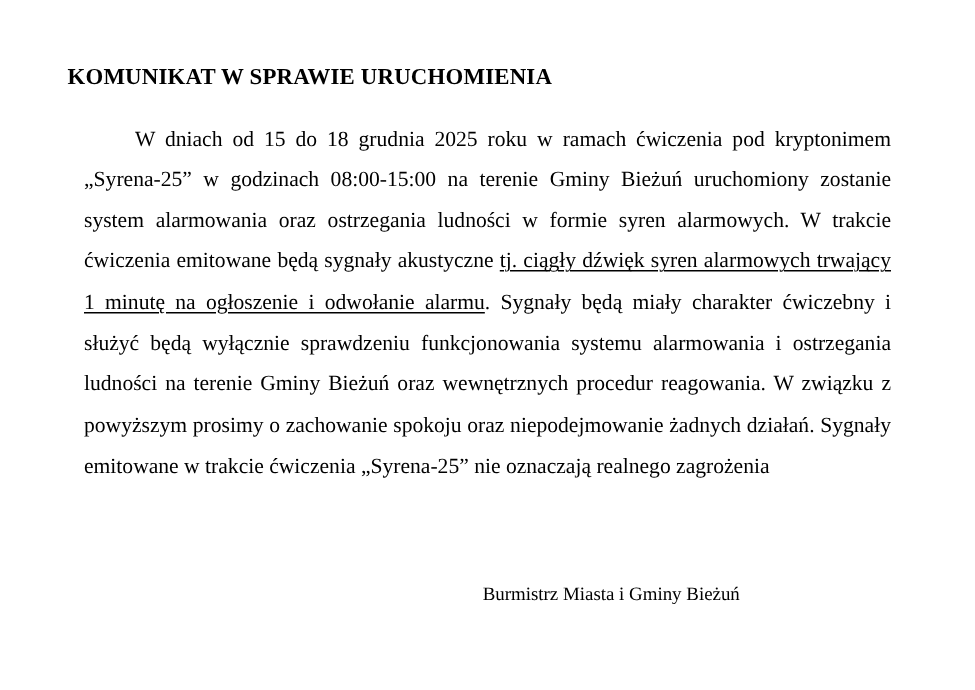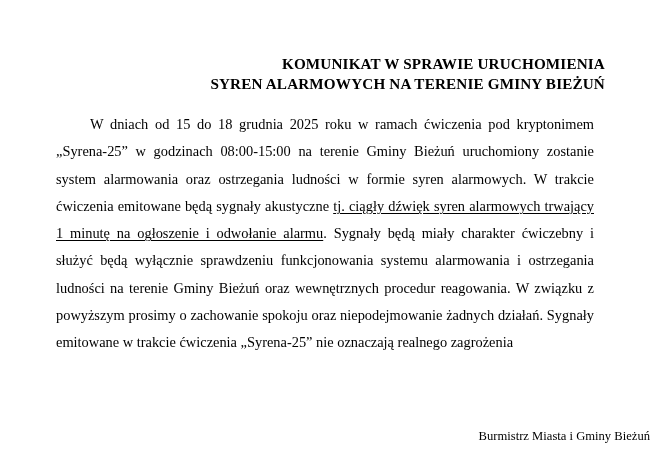--- a/index.html
+++ b/index.html
@@ -17,22 +17,22 @@
   .page {
     position: relative;
     width: 650px;
     height: 460px;
     box-sizing: border-box;
     padding: 0 45px;
     background: #ffffff;
   }
   .doc-title {
     margin: 0;
-    padding-top: 54px;
-    text-align: right;
+    padding-top: 42px;
+    text-align: left;
     font-weight: bold;
     font-size: 15.2px;
     line-height: 19.5px;
     letter-spacing: 0.15px;
     font-family: Liberation Serif, serif;
   }
   .doc-title .title-line {
     display: block;
     white-space: nowrap;
   }
@@ -51,39 +51,37 @@
   .body-paragraph .u {
     text-decoration: underline;
     text-underline-offset: 2px;
     text-decoration-thickness: 1px;
   }
   .signature {
     position: absolute;
     left: 0;
     right: 0;
     top: 388px;
-    text-align: right;
+    text-align: center;
     font-size: 12.6px;
     line-height: 17.5px;
-    margin-top: 40px;
   }
   .signature .sig-line {
     display: block;
     white-space: nowrap;
     padding-left: 165px;
   }
 </style>
 </head>
 <body>
 
 <div class="page">
 
   <h1 class="doc-title">
     <span class="title-line">KOMUNIKAT W SPRAWIE URUCHOMIENIA</span>
-    <span class="title-line">SYREN ALARMOWYCH NA TERENIE GMINY BIEŻUŃ</span>
   </h1>
 
   <div class="body-block">
     <p class="body-paragraph"><span>W dniach od 15 do 18 grudnia 2025 roku w ramach ćwiczenia pod kryptonimem „Syrena-25” w godzinach 08:00-15:00 na terenie Gminy Bieżuń uruchomiony zostanie system alarmowania oraz ostrzegania ludności w formie syren alarmowych. W trakcie ćwiczenia emitowane będą sygnały akustyczne </span><span class="u">tj. ciągły dźwięk syren alarmowych trwający 1 minutę na ogłoszenie i odwołanie alarmu</span><span>. Sygnały będą miały charakter ćwiczebny i służyć będą wyłącznie sprawdzeniu funkcjonowania systemu alarmowania i ostrzegania ludności na terenie Gminy Bieżuń oraz wewnętrznych procedur reagowania. W związku z powyższym prosimy o zachowanie spokoju oraz niepodejmowanie żadnych działań. Sygnały emitowane w trakcie ćwiczenia „Syrena-25” nie oznaczają realnego zagrożenia</span></p>
   </div>
 
   <div class="signature">
     <span class="sig-line">Burmistrz Miasta i Gminy Bieżuń</span>
   </div>
 

